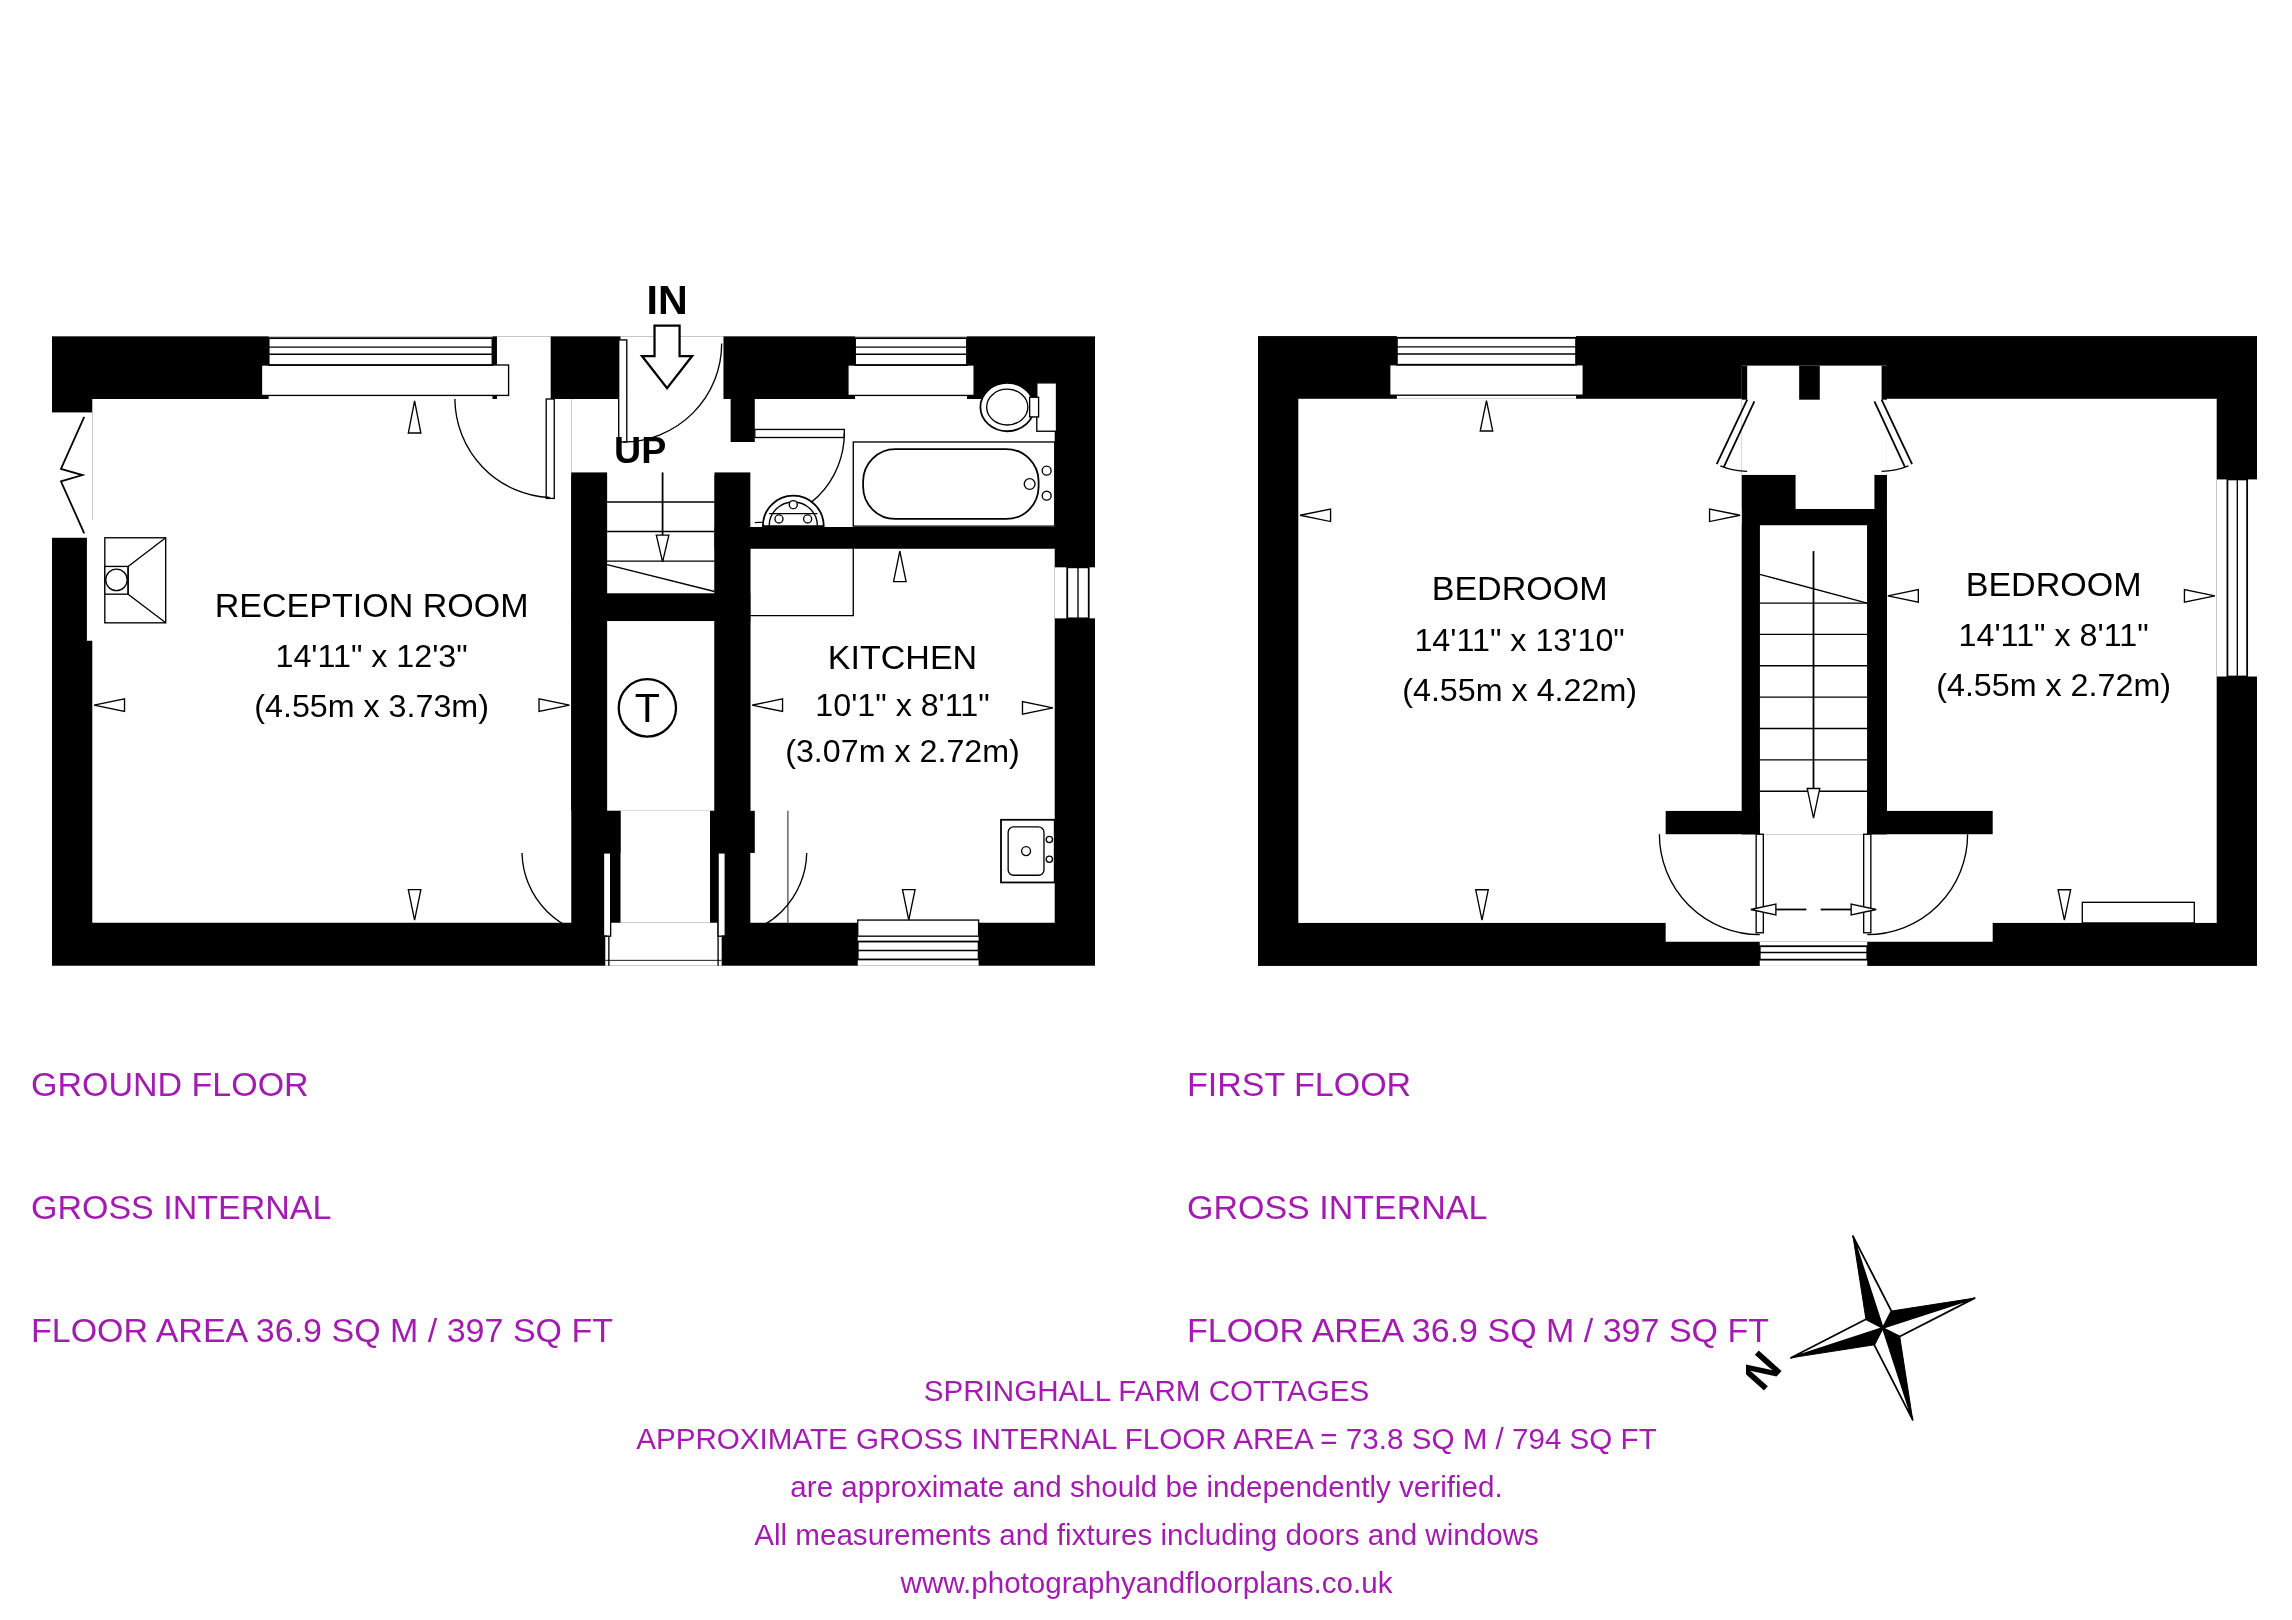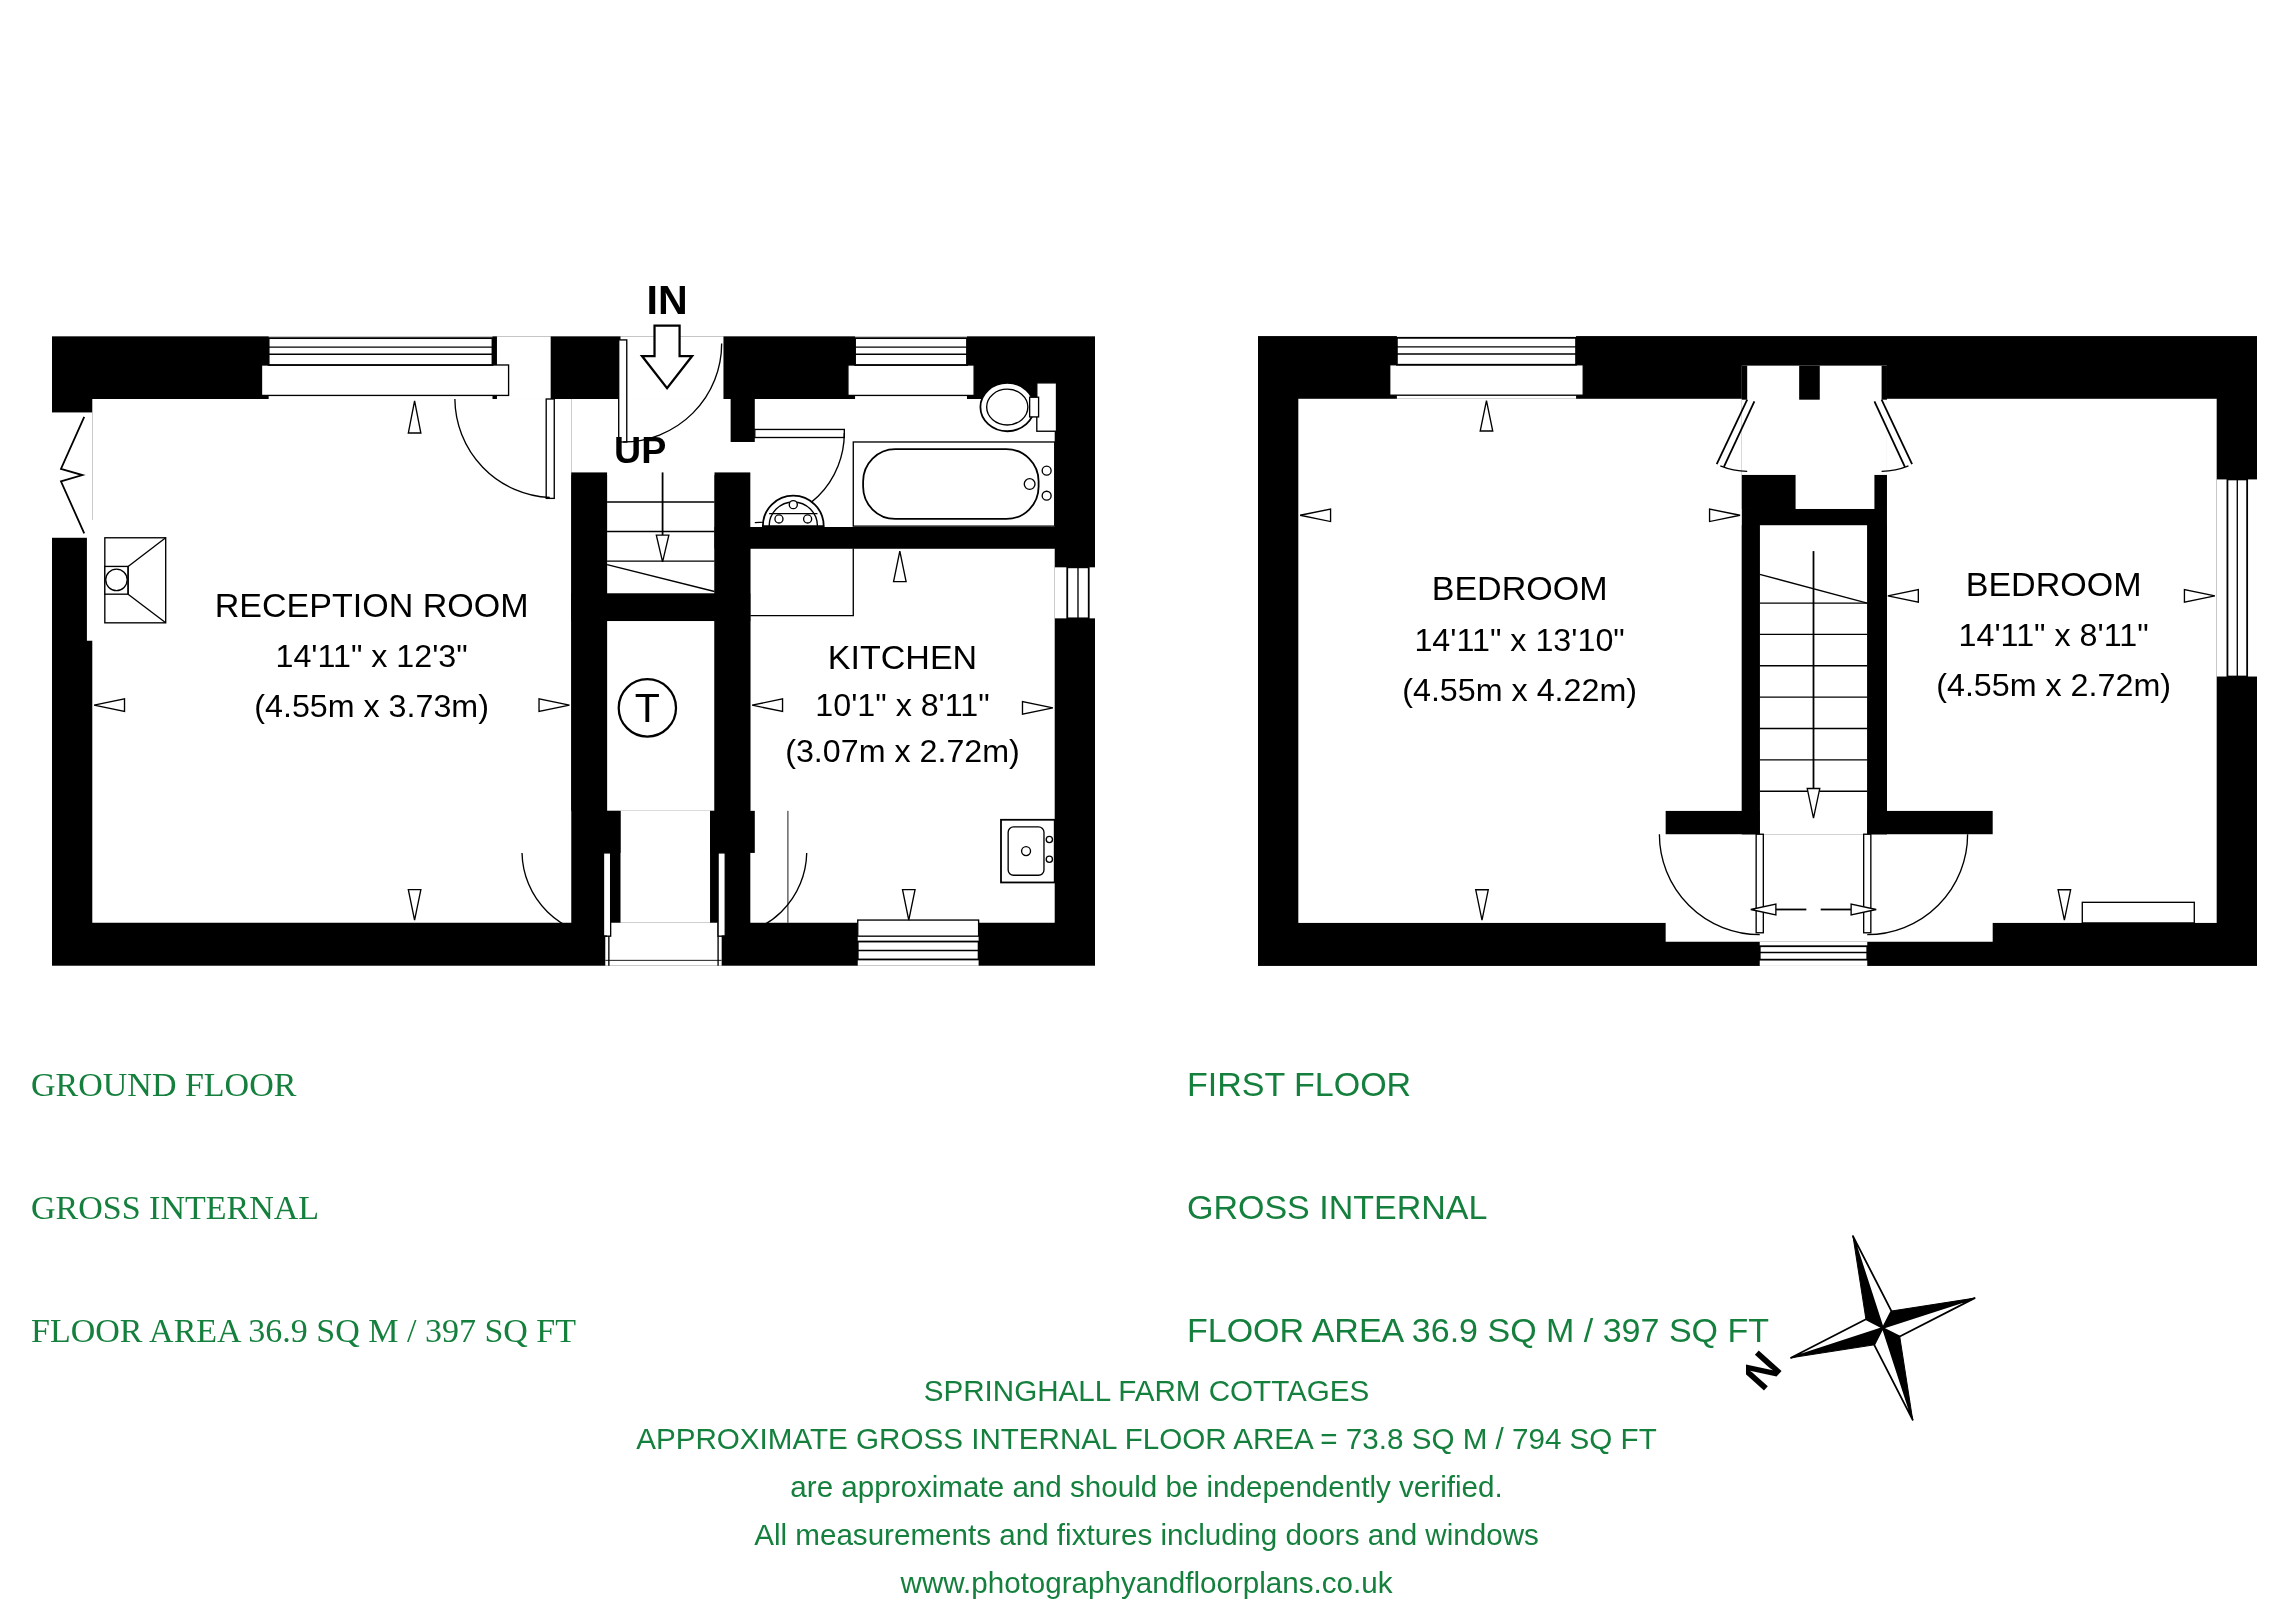--- a/index.html
+++ b/index.html
@@ -1,17 +1,17 @@
 <!DOCTYPE html>
 <html style="font-size:14.3px"><head>
 <meta charset="utf-8">
 <style>
   html,body{margin:0;padding:0;background:#fff;}
   .page{position:relative;width:2293px;height:1620px;background:#fff;overflow:hidden;
-        font-family:"Liberation Sans",sans-serif;color:#15803d;}
+        font-family:"Liberation Sans",sans-serif;color:#a21caf;}
   .plan{position:absolute;}
   svg text{font-family:"Liberation Sans",sans-serif;fill:#000;}
   .room-name{font-size:38px;}
   .room-dim{font-size:36px;}
   .floor-title{position:absolute;font-size:34px;line-height:41px;white-space:pre;}
   .footer{position:absolute;left:0;top:1360px;width:2293px;text-align:center;
           font-size:29.6px;line-height:35px;}
   .footer div{margin:13px auto;}
 </style>
 </head>
@@ -298,21 +298,21 @@
       <text class="room-dim" x="292" y="351" text-anchor="middle">14'11" x 13'10"</text>
       <text class="room-dim" x="292" y="407" text-anchor="middle">(4.55m x 4.22m)</text>
     </g>
     <g>
       <text class="room-name" x="888" y="290" text-anchor="middle">BEDROOM</text>
       <text class="room-dim" x="888" y="346" text-anchor="middle">14'11" x 8'11"</text>
       <text class="room-dim" x="888" y="402" text-anchor="middle">(4.55m x 2.72m)</text>
     </g>
   </svg>
 
-  <div class="floor-title" style="left:31px;top:982px;font-family:Liberation Serif, serif;">
+  <div class="floor-title" style="left:31px;top:982px;">
     <div>GROUND FLOOR</div>
     <div>GROSS INTERNAL</div>
     <div>FLOOR AREA 36.9 SQ M / 397 SQ FT</div>
   </div>
   <div class="floor-title" style="left:1187px;top:982px;">
     <div>FIRST FLOOR</div>
     <div>GROSS INTERNAL</div>
     <div>FLOOR AREA 36.9 SQ M / 397 SQ FT</div>
   </div>
 

